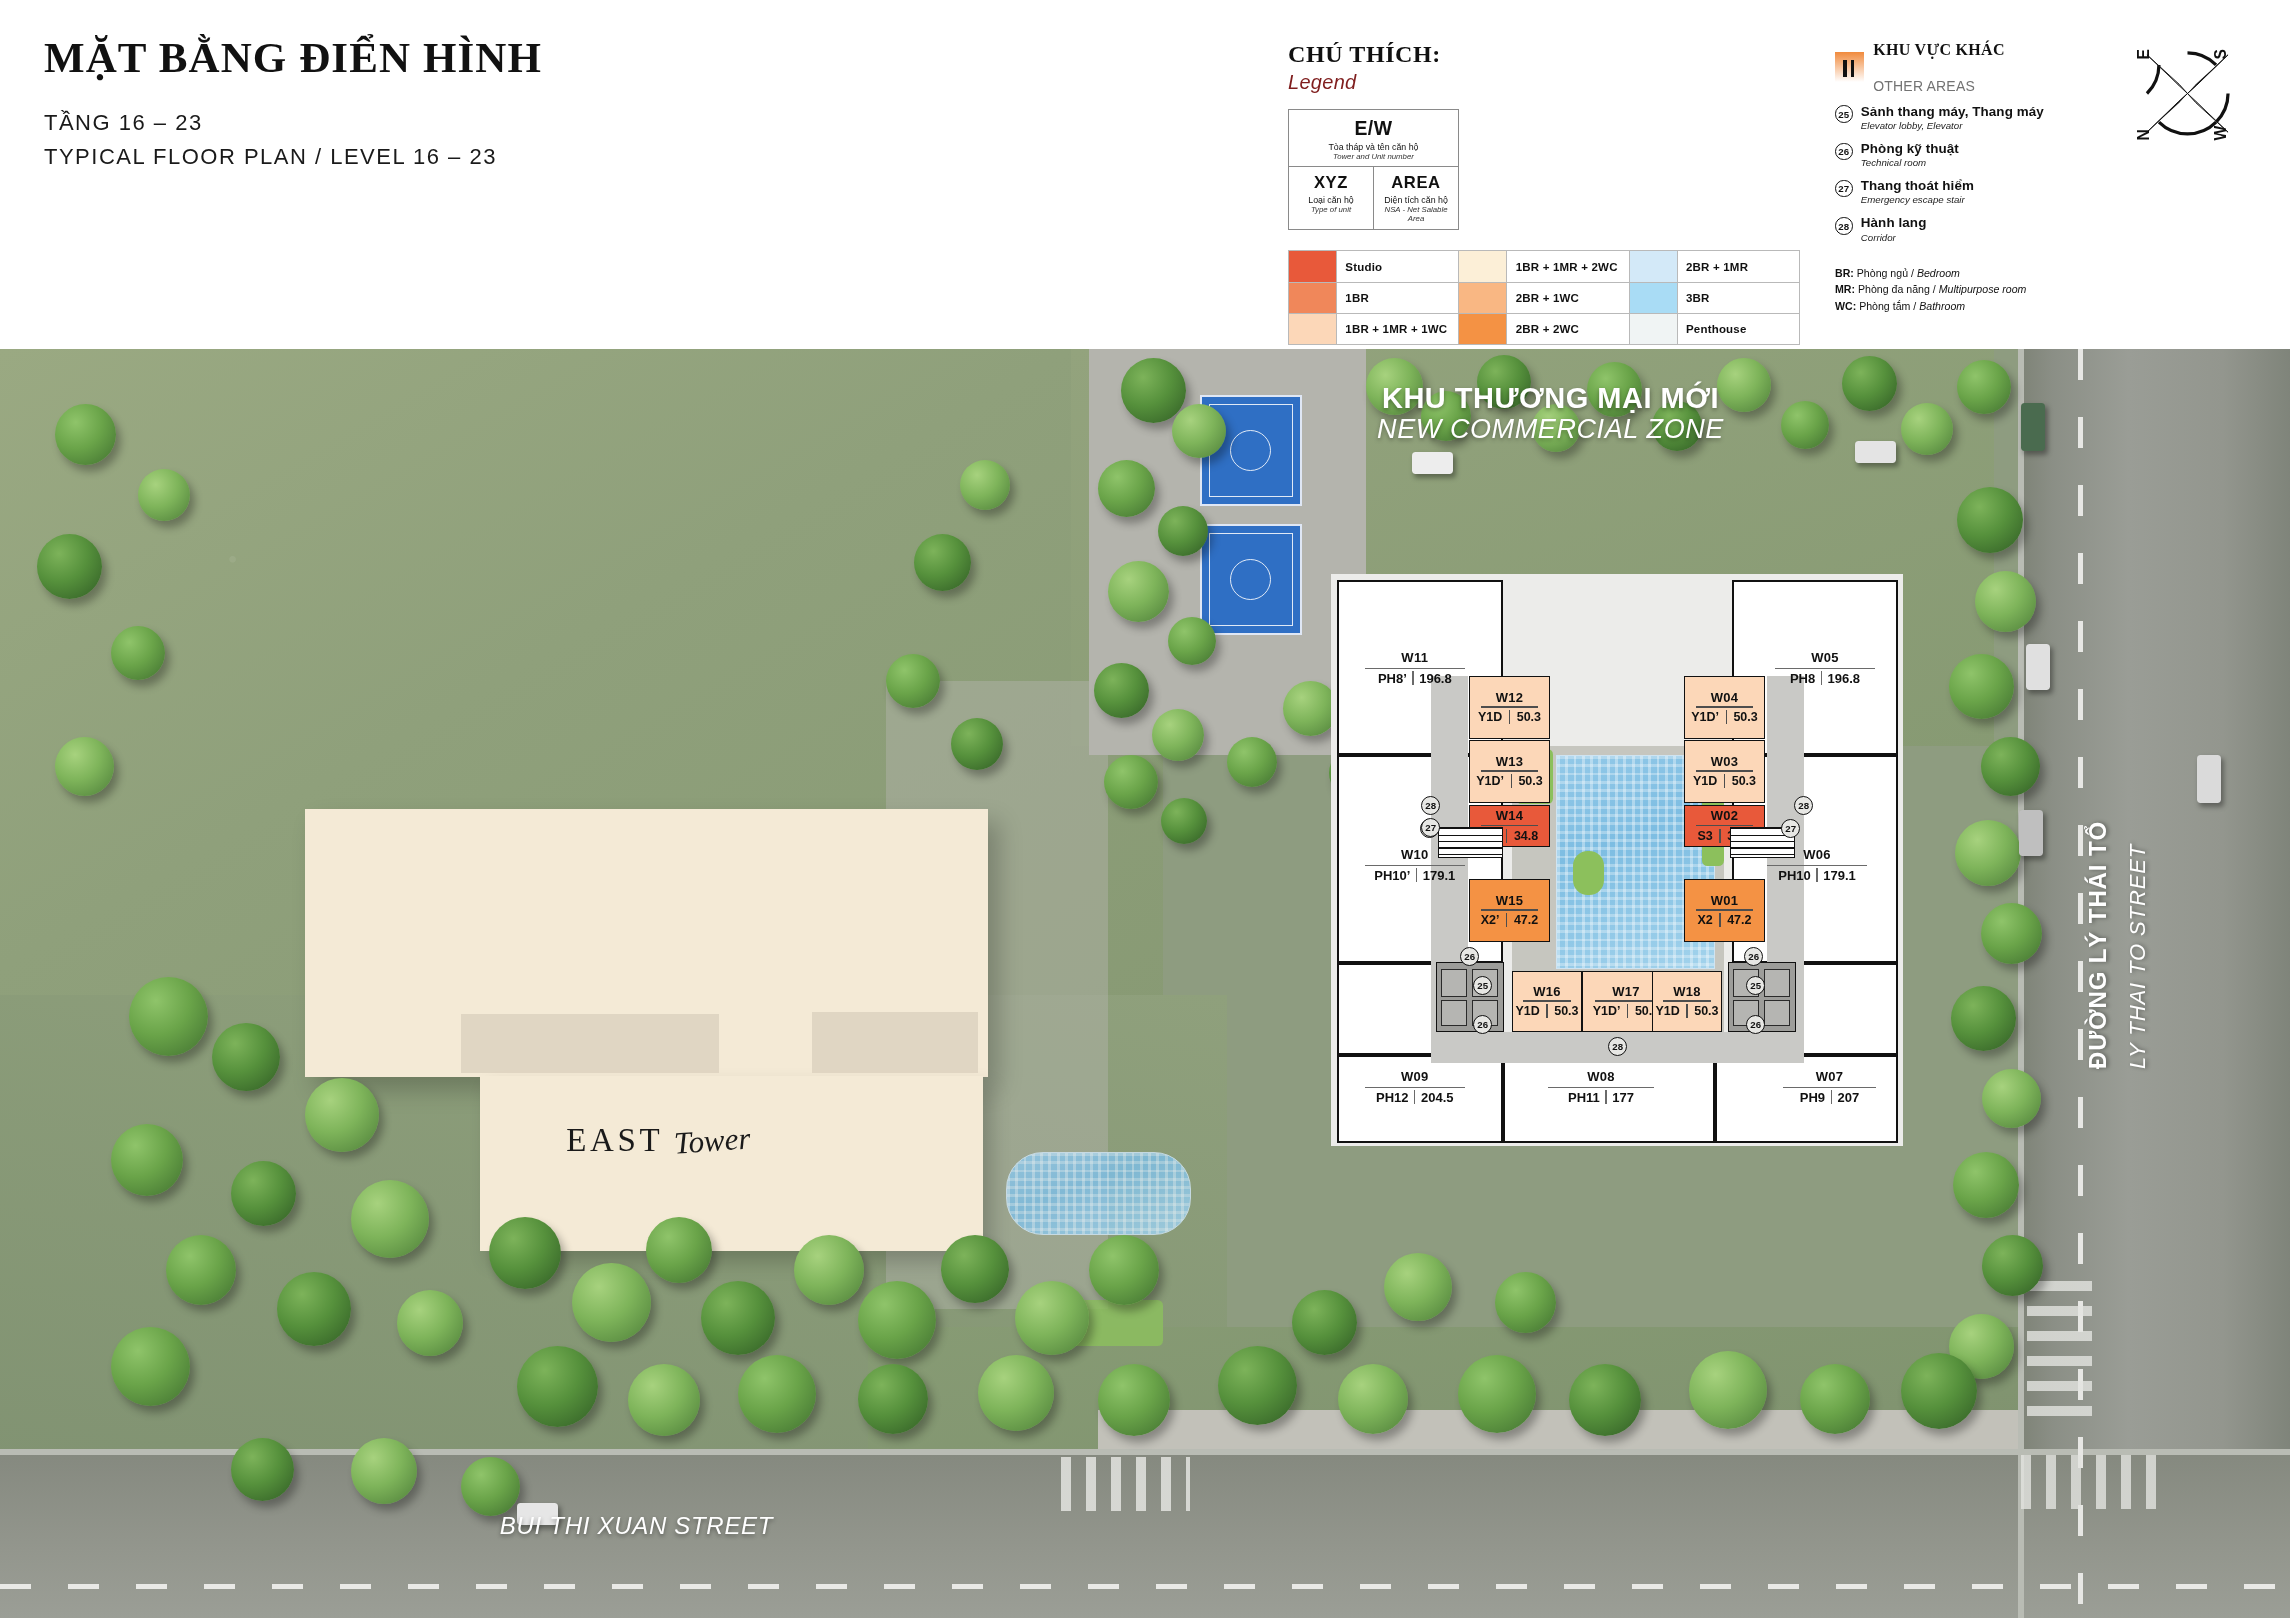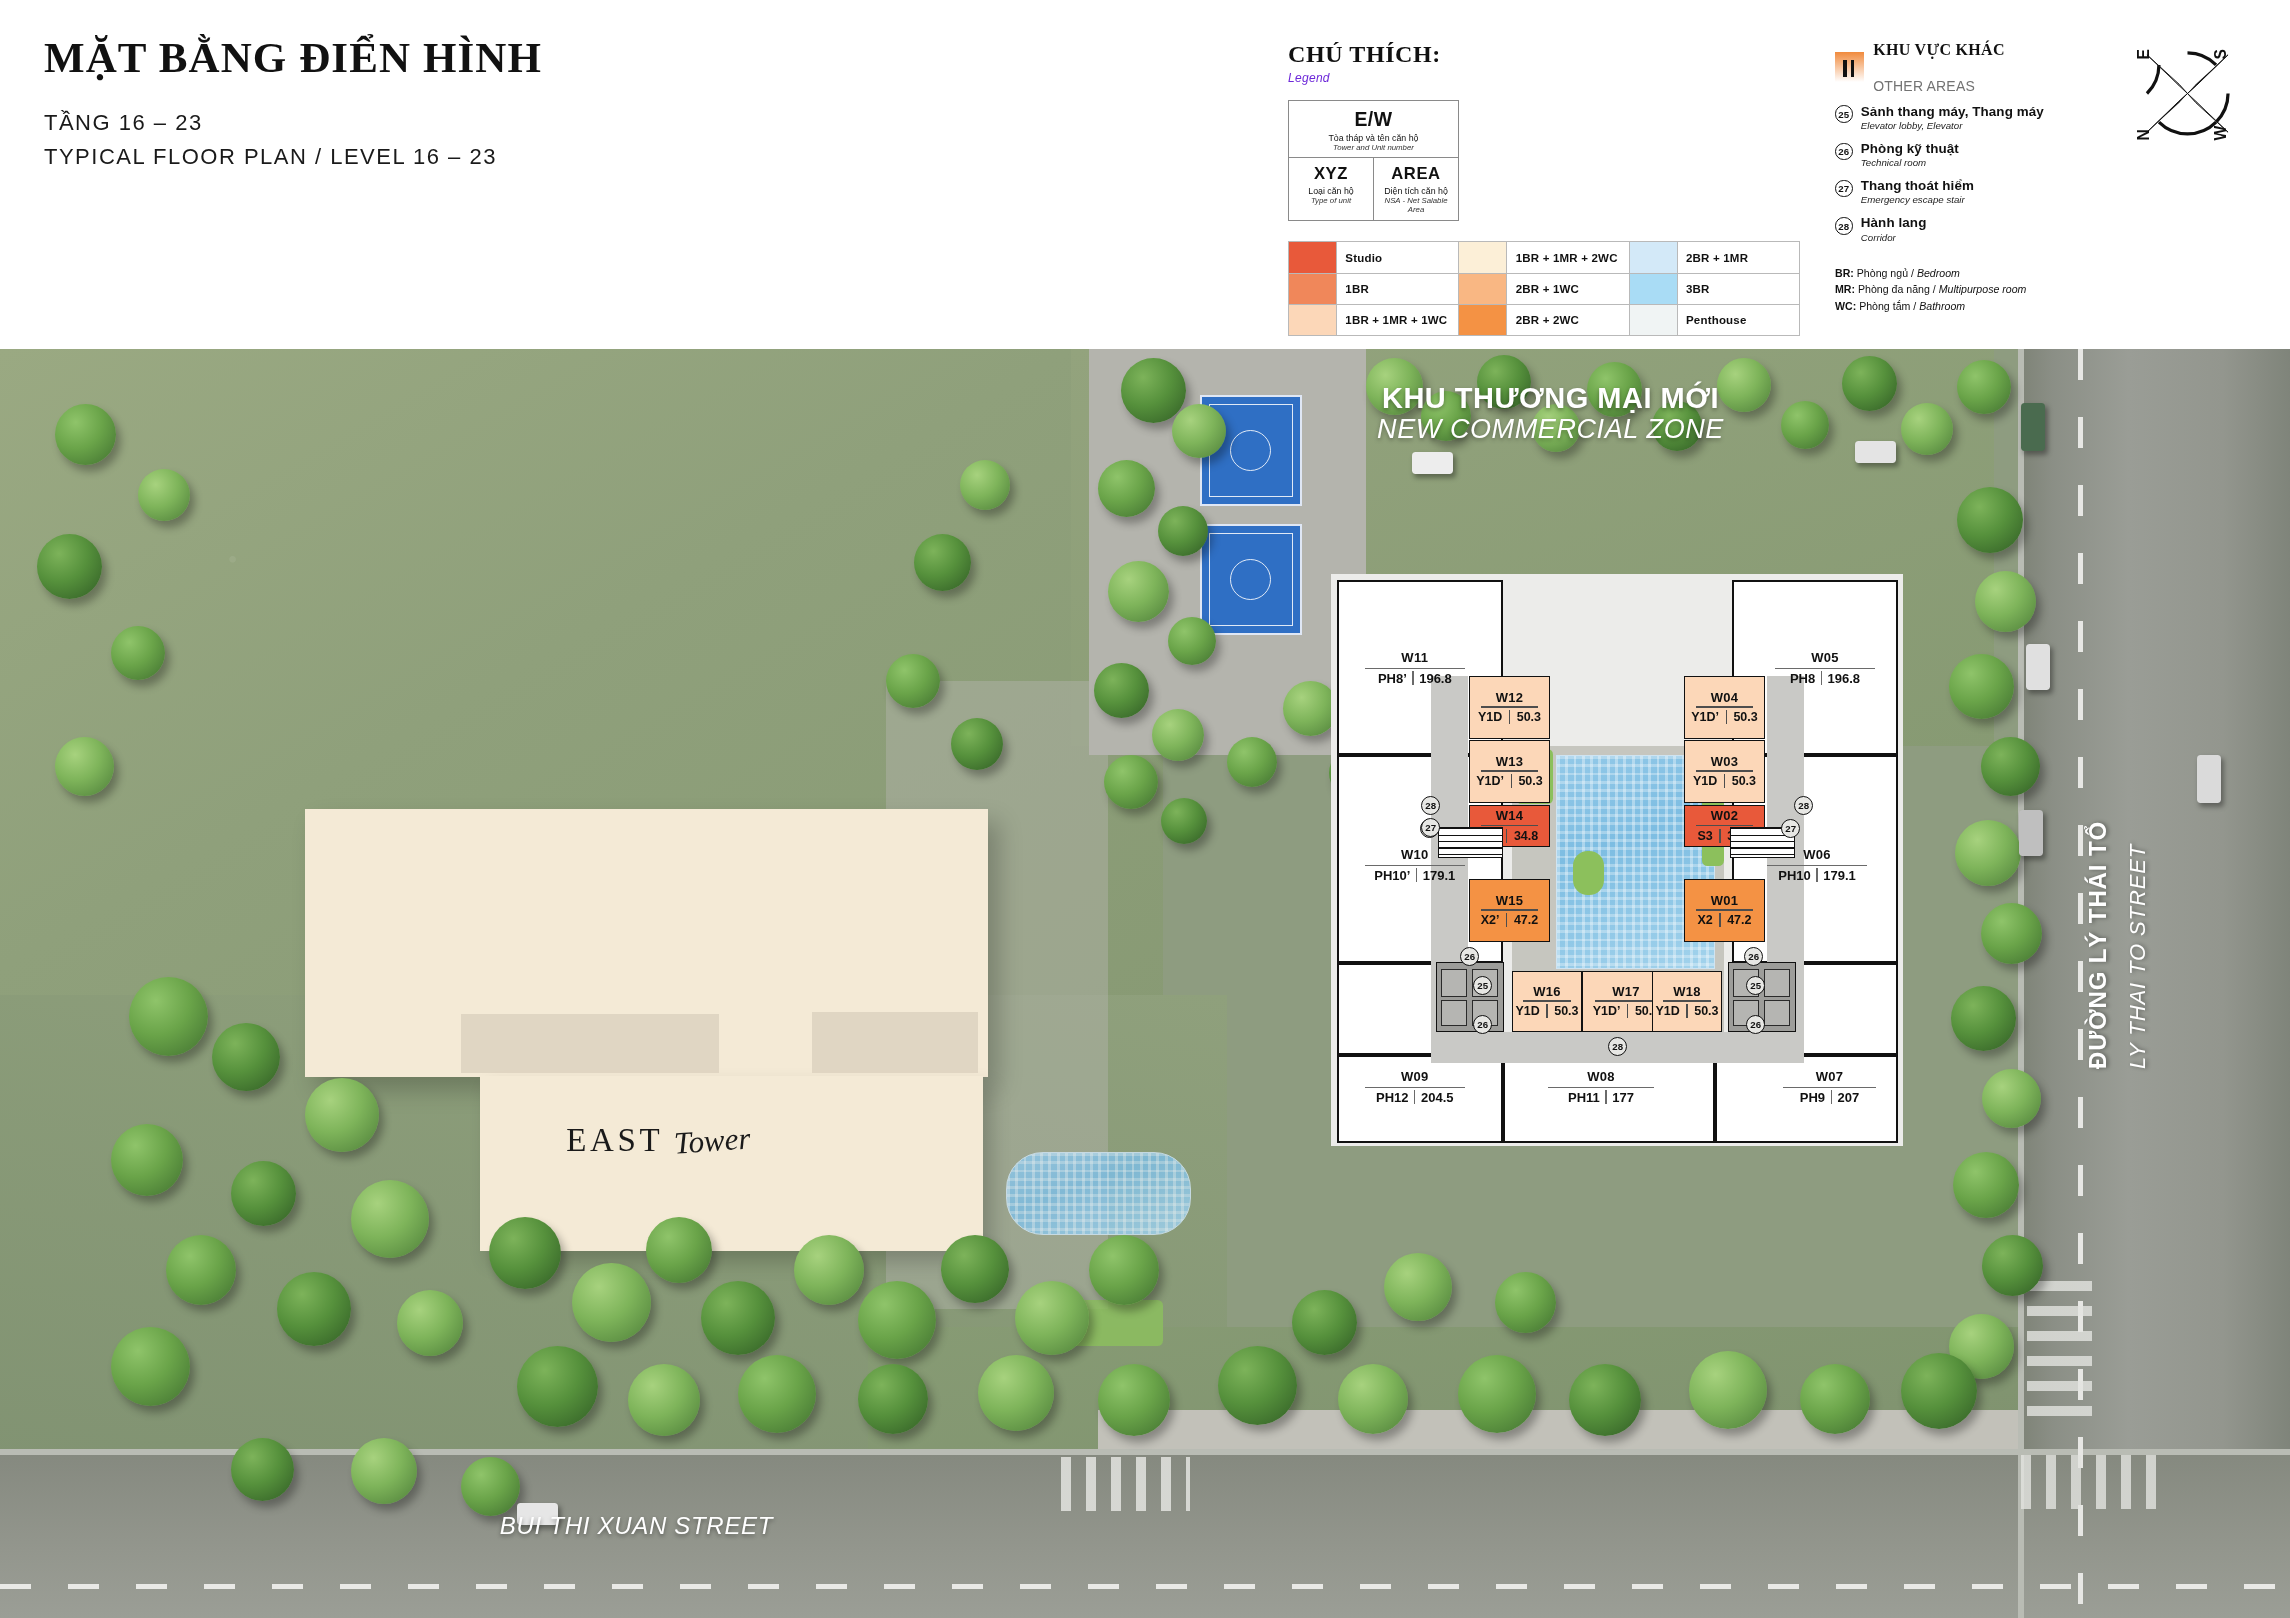--- a/index.html
+++ b/index.html
@@ -17,21 +17,21 @@
   .title-block { position:absolute; left:44px; top:33px; }
   .main-title {
     font-family: "Liberation Serif", serif;
     font-size: 43px; font-weight: 700; letter-spacing: 1.1px; color:#111;
   }
   .sub-title { margin-top: 24px; font-size: 22px; letter-spacing:1.5px; color:#1a1a1a; line-height: 1.55; font-weight:400;}
 
   
   .legend { position:absolute; left:1288px; top:41px; width:517px; }
   .legend-h1 { font-family:"Liberation Serif", serif; font-size: 24px; font-weight:700; letter-spacing:0.6px; color:#111;}
-  .legend-h2 { font-style:italic; font-size: 12px; color:#6d28d9; margin-top:2.8px; letter-spacing:0.3px;}
+  .legend-h2 { font-style:italic; font-size: 20px; color:#7f1d1d; margin-top:2.8px; letter-spacing:0.3px;}
 
   .key-box { margin-top: 15.7px; width: 171px; border:1.4px solid #8a8a8a; background:#fff; }
   .key-top { text-align:center; padding:6.5px 1.8px 5.5px; border-bottom:1.4px solid #8a8a8a; }
   .key-ew { font-size:19.4px; font-weight:700; letter-spacing:0.5px; color:#111; }
   .key-vn { font-size:8.8px; color:#111; margin-top:1.8px; }
   .key-en { font-size:7.8px; font-style:italic; color:#333; }
   .key-bot { display:flex; }
   .key-cell { flex:1; text-align:center; padding:5.5px 1.8px 6.5px; }
   .key-cell + .key-cell { border-left:1.4px solid #8a8a8a; }
   .key-code { font-size:16.6px; font-weight:700; letter-spacing:0.6px; color:#111; }

